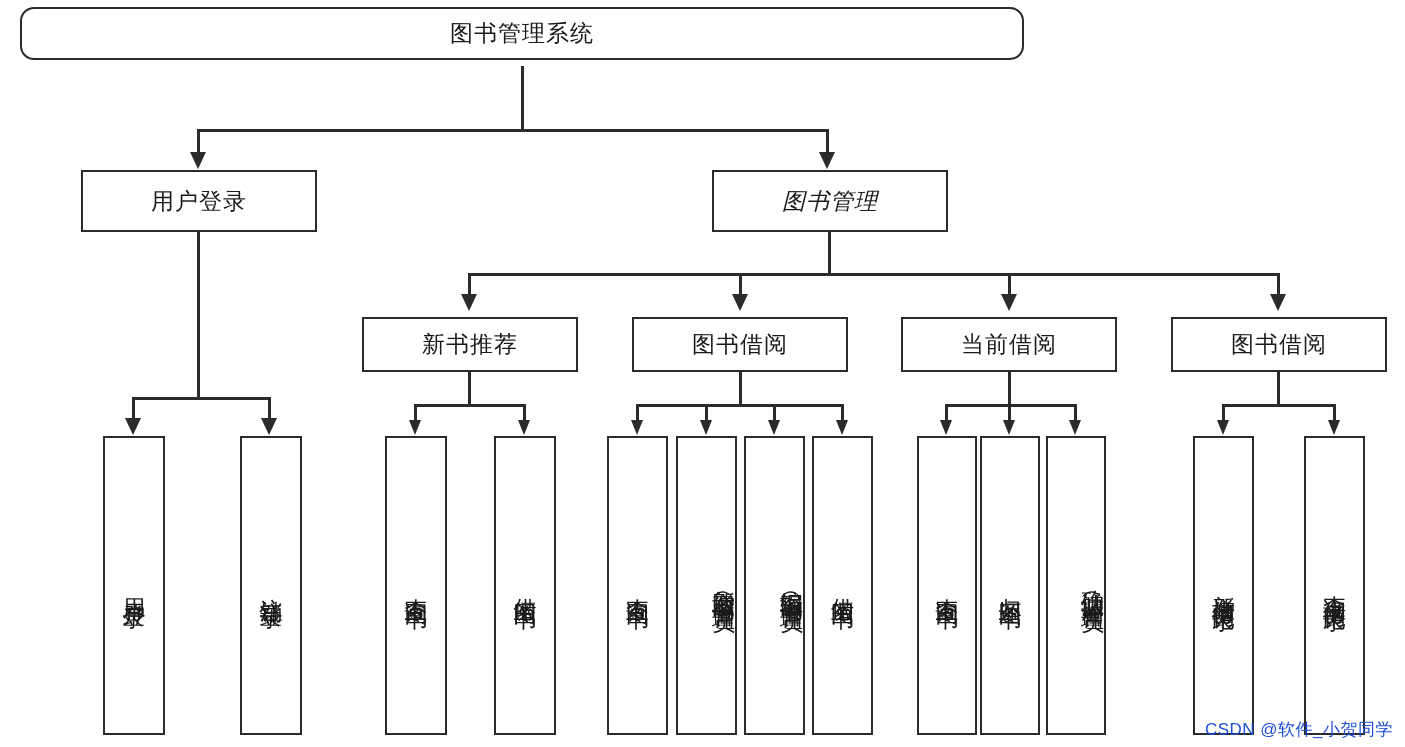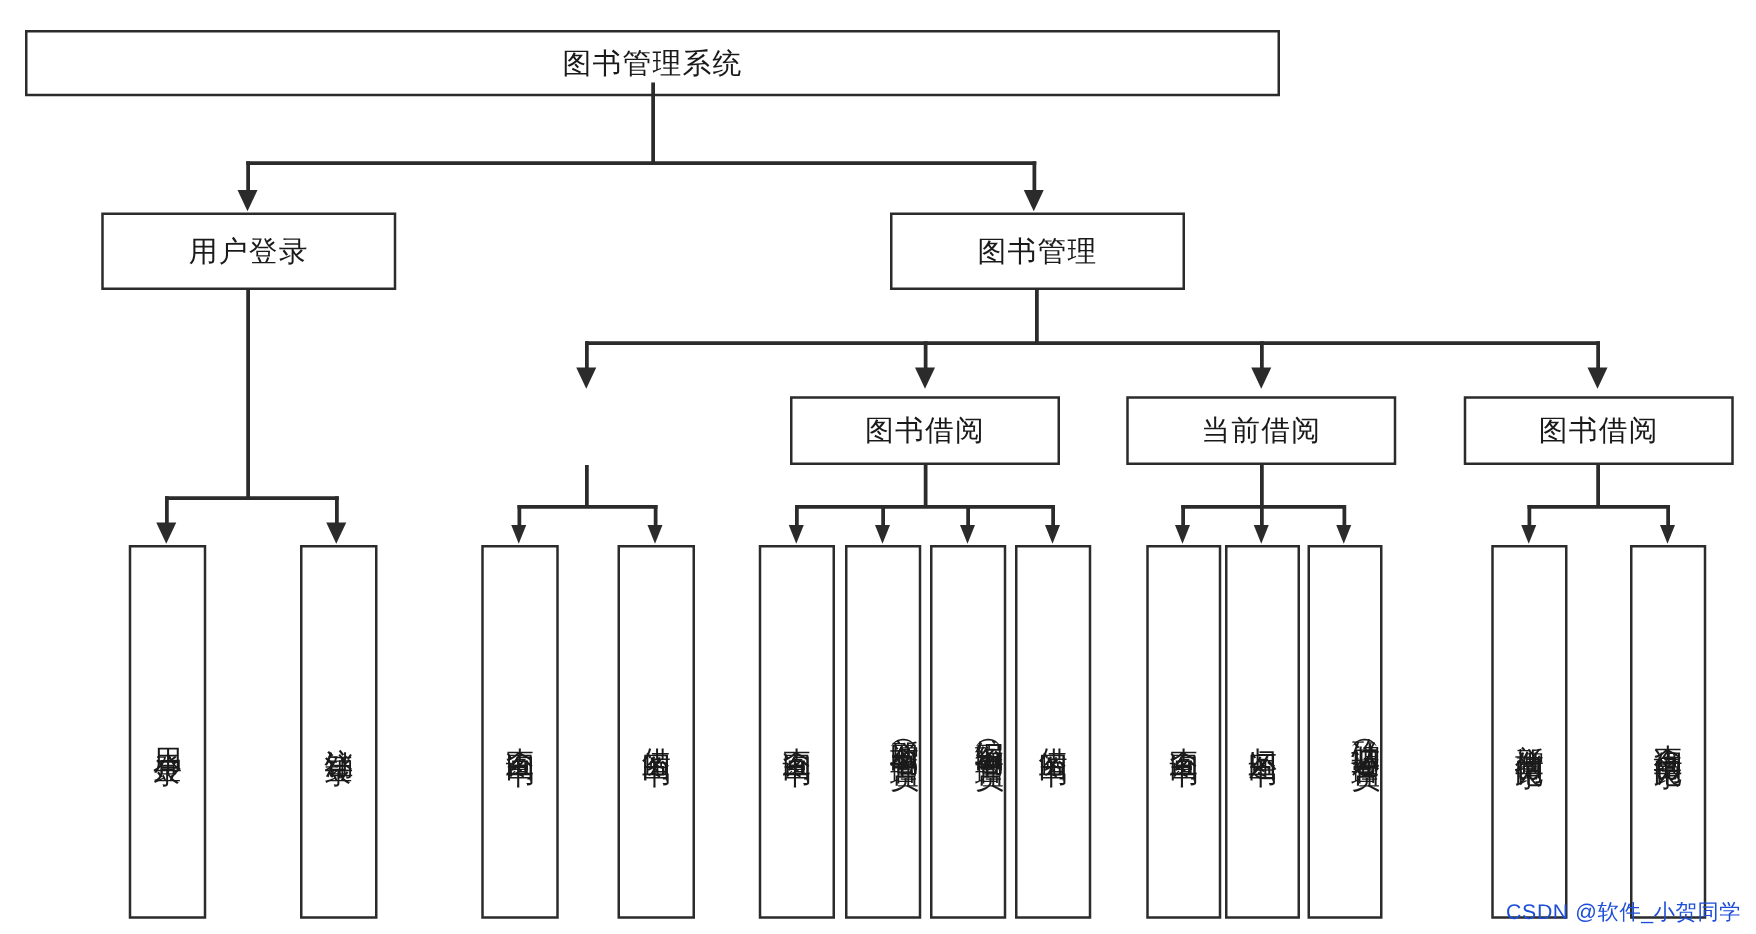--- a/index.html
+++ b/index.html
@@ -71,33 +71,33 @@
     color: #1d4ed8;
     white-space: nowrap;
     letter-spacing: 0.5px;
   }
 </style>
 </head>
 <body>
 
 <div id="canvas">
 
-  <div class="node horiz" style="left:20px; top:24px; width:1004px; height:53px;">图书管理系统</div>
+  <div class="node horiz" style="left:20px; top:7px; width:1004px; height:53px;border-radius:14px;">图书管理系统</div>
 
   <div class="edge v" style="left:521px; top:66px; width:3px; height:64px;"></div>
 
   <div class="edge h" style="left:197px; top:129px; width:632px; height:3px;"></div>
 
   <div class="edge v" style="left:197px; top:129px; width:3px; height:26px;"></div>
   <div class="arrow" style="left:190px; top:152px;"></div>
   <div class="edge v" style="left:826px; top:129px; width:3px; height:26px;"></div>
   <div class="arrow" style="left:819px; top:152px;"></div>
 
   <div class="node horiz" style="left:81px; top:170px; width:236px; height:62px;">用户登录</div>
-  <div class="node horiz" style="left:712px; top:170px; width:236px; height:62px;">图书管理</div>
+  <div class="node horiz" style="left:712px; top:170px; width:236px; height:62px;font-style:italic;">图书管理</div>
 
   <div class="edge v" style="left:197px; top:232px; width:3px; height:168px;"></div>
   <div class="edge h" style="left:132px; top:397px; width:139px; height:3px;"></div>
   <div class="edge v" style="left:132px; top:397px; width:3px; height:24px;"></div>
   <div class="arrow" style="left:125px; top:418px;"></div>
   <div class="edge v" style="left:268px; top:397px; width:3px; height:24px;"></div>
   <div class="arrow" style="left:261px; top:418px;"></div>
 
   <div class="node vert pad-mid" style="left:103px; top:436px; width:62px; height:299px;">用户登录</div>
   <div class="node vert pad-mid" style="left:240px; top:436px; width:62px; height:299px;">注销登录</div>
@@ -107,20 +107,21 @@
 
   <div class="edge v" style="left:468px; top:273px; width:3px; height:24px;"></div>
   <div class="arrow" style="left:461px; top:294px;"></div>
   <div class="edge v" style="left:739px; top:273px; width:3px; height:24px;"></div>
   <div class="arrow" style="left:732px; top:294px;"></div>
   <div class="edge v" style="left:1008px; top:273px; width:3px; height:24px;"></div>
   <div class="arrow" style="left:1001px; top:294px;"></div>
   <div class="edge v" style="left:1277px; top:273px; width:3px; height:24px;"></div>
   <div class="arrow" style="left:1270px; top:294px;"></div>
 
+  <div class="node horiz" style="left:362px; top:317px; width:216px; height:55px;">新书推荐</div>
   <div class="node horiz" style="left:632px; top:317px; width:216px; height:55px;">图书借阅</div>
   <div class="node horiz" style="left:901px; top:317px; width:216px; height:55px;">当前借阅</div>
   <div class="node horiz" style="left:1171px; top:317px; width:216px; height:55px;">图书借阅</div>
 
   <div class="edge v" style="left:468px; top:372px; width:3px; height:34px;"></div>
   <div class="edge h" style="left:414px; top:404px; width:112px; height:3px;"></div>
   <div class="edge v" style="left:414px; top:404px; width:3px; height:18px;"></div>
   <div class="arrow slim" style="left:409px; top:420px;"></div>
   <div class="edge v" style="left:523px; top:404px; width:3px; height:18px;"></div>
   <div class="arrow slim" style="left:518px; top:420px;"></div>

